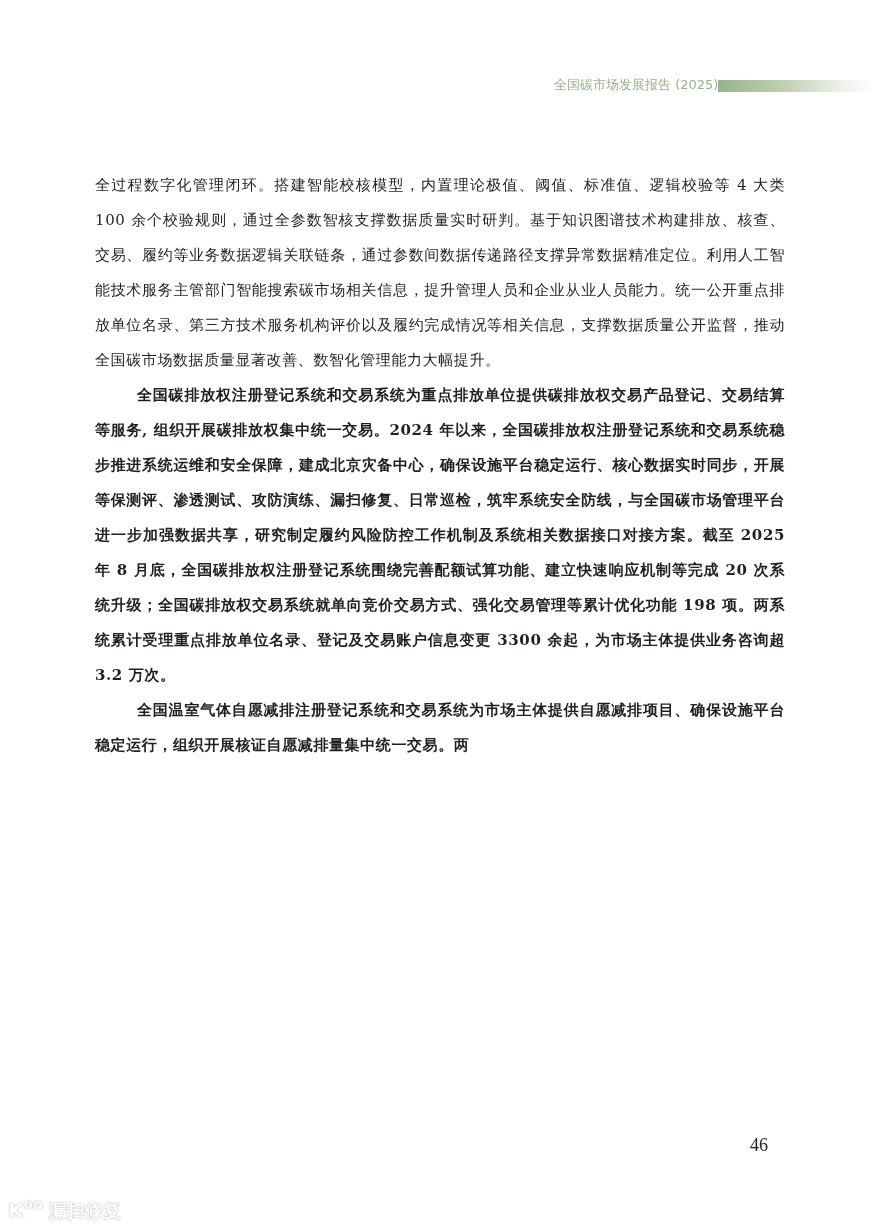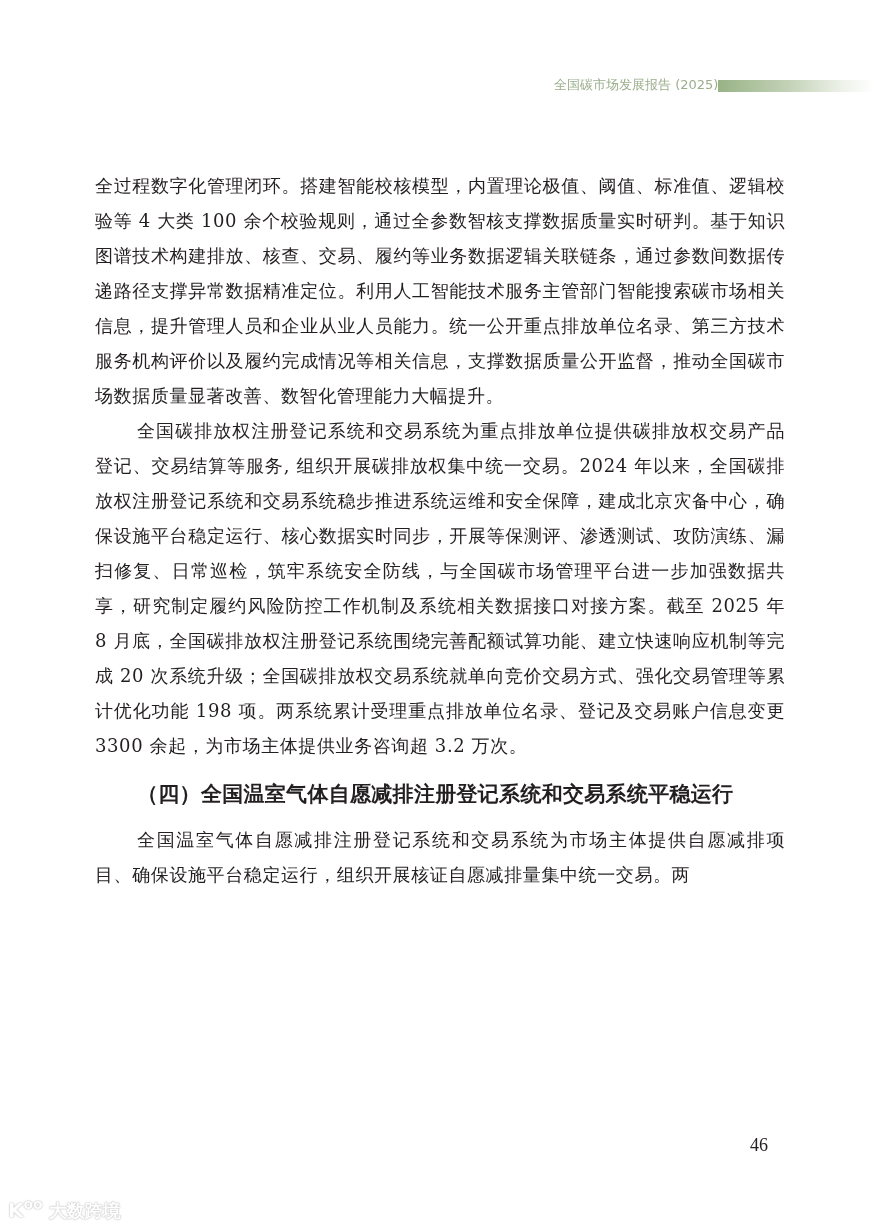--- a/index.html
+++ b/index.html
@@ -11,24 +11,24 @@
       position: absolute; left: 554px; top: 76px; font-size: 13px; color: #9aae8c;
       font-family: "DejaVu Sans", "Liberation Sans", sans-serif; letter-spacing: 0;
       white-space: nowrap; line-height: 18px;
     }
     .header-bar {
       position: absolute; left: 718px; top: 80px; width: 156px; height: 12px;
       background: linear-gradient(to right, #98b386 0%, #c3d2b7 45%, #eef2ea 80%, #ffffff 100%);
     }
     .content { position: absolute; left: 95px; top: 168px; width: 690px; }
     .para {
-      margin: 0; font-size: 18px; line-height: 35px; text-align: justify;
+      margin: 0; font-size: 15px; line-height: 35px; text-align: justify;
       text-align-last: left; letter-spacing: 0.6px;
     }
-    .para.indent { text-indent: 42px; }
+    .para.indent { text-indent: 42px; font-weight: bold; }
     .heading {
       margin: 0; font-size: 21px; font-weight: bold; line-height: 35px;
       padding-left: 42px; letter-spacing: 0.3px;
       font-family: "DejaVu Serif", "Liberation Serif", serif;
     }
     .h3 { margin-top: 15px; margin-bottom: 11px; }
     .h4 { margin-top: 13px; margin-bottom: 11px; }
     .page-number {
       position: absolute; left: 750px; top: 1135px; font-size: 18px;
       font-family: "Liberation Serif", "DejaVu Serif", serif; color: #231f20;
@@ -43,21 +43,20 @@
   </style>
 </head>
 <body>
 
 <div class="header-title">全国碳市场发展报告 (2025)</div>
 <div class="header-bar"></div>
 
 <div class="content">
   <p class="para">全过程数字化管理闭环。搭建智能校核模型，内置理论极值、阈值、标准值、逻辑校验等 4 大类 100 余个校验规则，通过全参数智核支撑数据质量实时研判。基于知识图谱技术构建排放、核查、交易、履约等业务数据逻辑关联链条，通过参数间数据传递路径支撑异常数据精准定位。利用人工智能技术服务主管部门智能搜索碳市场相关信息，提升管理人员和企业从业人员能力。统一公开重点排放单位名录、第三方技术服务机构评价以及履约完成情况等相关信息，支撑数据质量公开监督，推动全国碳市场数据质量显著改善、数智化管理能力大幅提升。</p>
   <p class="para indent">全国碳排放权注册登记系统和交易系统为重点排放单位提供碳排放权交易产品登记、交易结算等服务, 组织开展碳排放权集中统一交易。2024 年以来，全国碳排放权注册登记系统和交易系统稳步推进系统运维和安全保障，建成北京灾备中心，确保设施平台稳定运行、核心数据实时同步，开展等保测评、渗透测试、攻防演练、漏扫修复、日常巡检，筑牢系统安全防线，与全国碳市场管理平台进一步加强数据共享，研究制定履约风险防控工作机制及系统相关数据接口对接方案。截至 2025 年 8 月底，全国碳排放权注册登记系统围绕完善配额试算功能、建立快速响应机制等完成 20 次系统升级；全国碳排放权交易系统就单向竞价交易方式、强化交易管理等累计优化功能 198 项。两系统累计受理重点排放单位名录、登记及交易账户信息变更 3300 余起，为市场主体提供业务咨询超 3.2 万次。</p>
-  <h3 class="heading h4">（四）全国温室气体自愿减排注册登记系统和交易系统平稳运行</h3>
   <p class="para indent">全国温室气体自愿减排注册登记系统和交易系统为市场主体提供自愿减排项目、确保设施平台稳定运行，组织开展核证自愿减排量集中统一交易。两</p>
 </div>
 
 <div class="page-number">46</div>
 
 <div class="watermark">
-  <span class="logo"><span>K</span><sup>oo</sup></span><span>大数跨境</span>
+  <span class="logo"><span>K</span><sup>oo</sup></span><span>漏扫修复</span>
 </div>
 
 </body></html>

